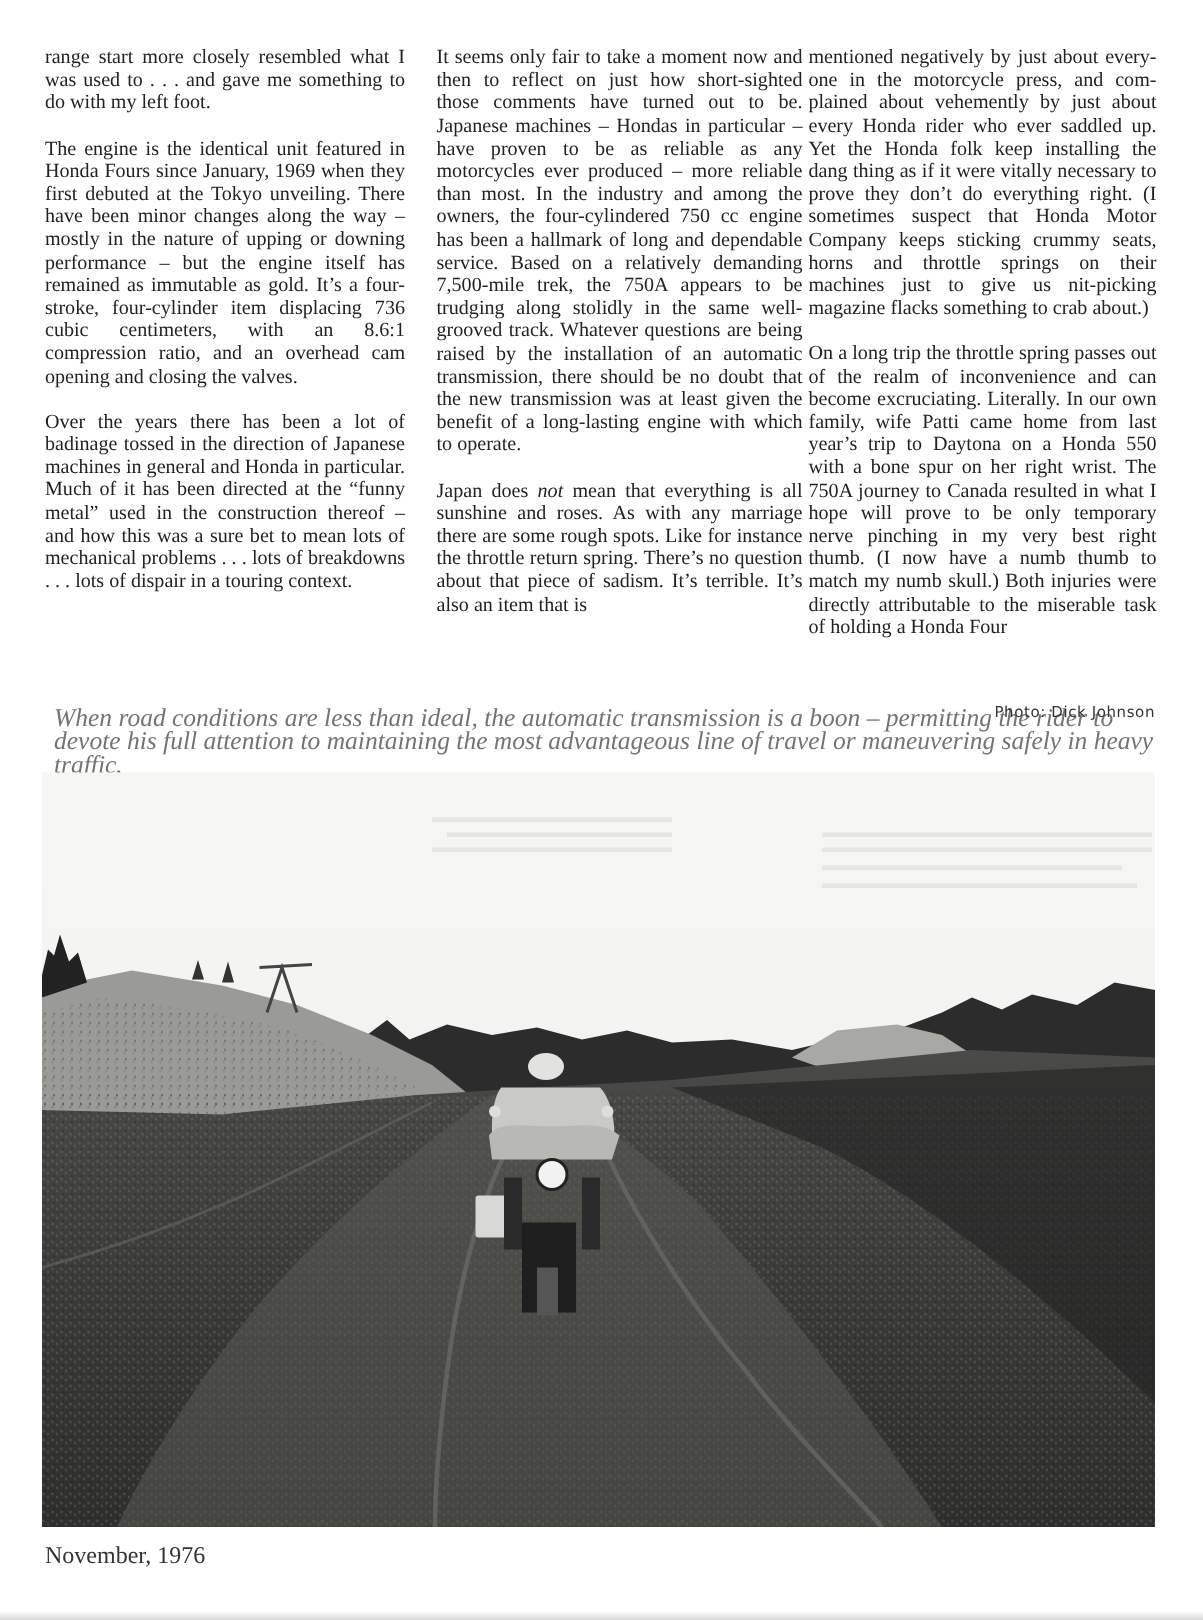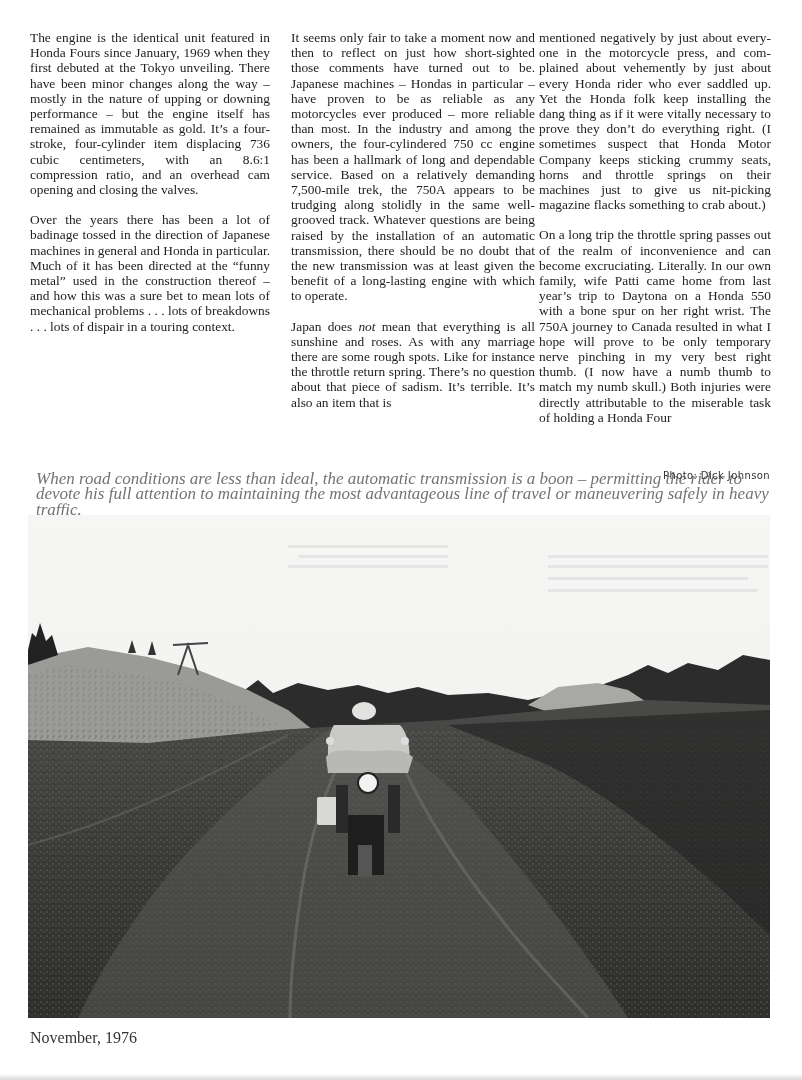--- a/index.html
+++ b/index.html
@@ -38,20 +38,21 @@
     }
     .bottom-shadow {
       position: absolute; left: 0; top: 1074px; width: 802px; height: 6px;
       background: linear-gradient(#fff, #d8d8d8);
     }
   </style>
 </head>
 <body>
 
 <div id="col1" class="col">
+  <p>range start more closely resembled what I was used to . . . and gave me something to do with my left foot.</p>
   <p>The engine is the identical unit featured in Honda Fours since January, 1969 when they first debuted at the Tokyo unveiling. There have been minor changes along the way – mostly in the nature of upping or downing performance – but the engine itself has remained as im­mutable as gold. It’s a four-stroke, four-cylinder item displacing 736 cubic centi­meters, with an 8.6:1 compression ratio, and an overhead cam opening and closing the valves.</p>
   <p>Over the years there has been a lot of badinage tossed in the direction of Japan­ese machines in general and Honda in particular. Much of it has been directed at the “funny metal” used in the construc­tion thereof – and how this was a sure bet to mean lots of mechanical prob­lems . . . lots of breakdowns . . . lots of dispair in a touring context.</p>
 </div>
 
 <div id="col2" class="col">
   <p>It seems only fair to take a moment now and then to reflect on just how short-sighted those comments have turned out to be. Japanese machines – Hondas in particular – have proven to be as reliable as any motorcycles ever produced – more reliable than most. In the industry and among the owners, the four-cylindered 750 cc engine has been a hallmark of long and dependable service. Based on a relatively demanding 7,500-mile trek, the 750A appears to be trudging along stolid­ly in the same well-grooved track. What­ever questions are being raised by the installation of an automatic transmission, there should be no doubt that the new transmission was at least given the bene­fit of a long-lasting engine with which to operate.</p>
   <p><span>Japan does </span><em>not</em><span> mean that everything is all sunshine and roses. As with any marriage there are some rough spots. Like for instance the throttle return spring. There’s no question about that piece of sadism. It’s terrible. It’s also an item that is</span></p>
 </div>
 
 <div id="col3" class="col">

